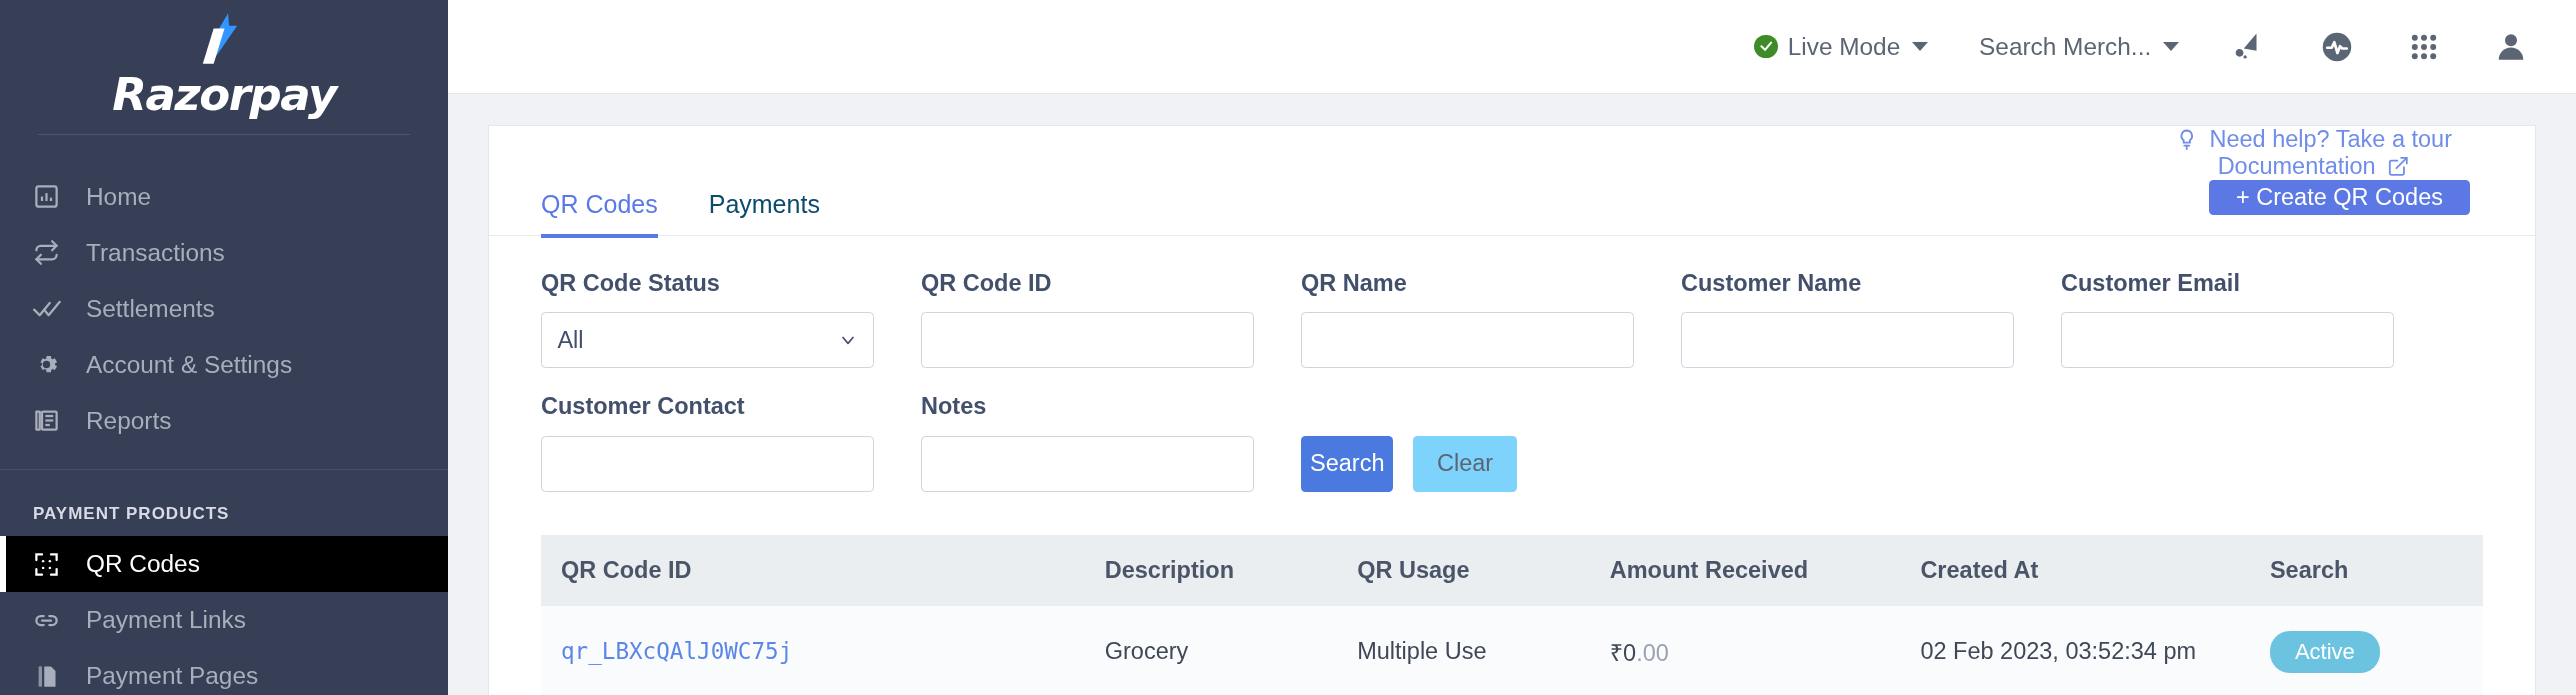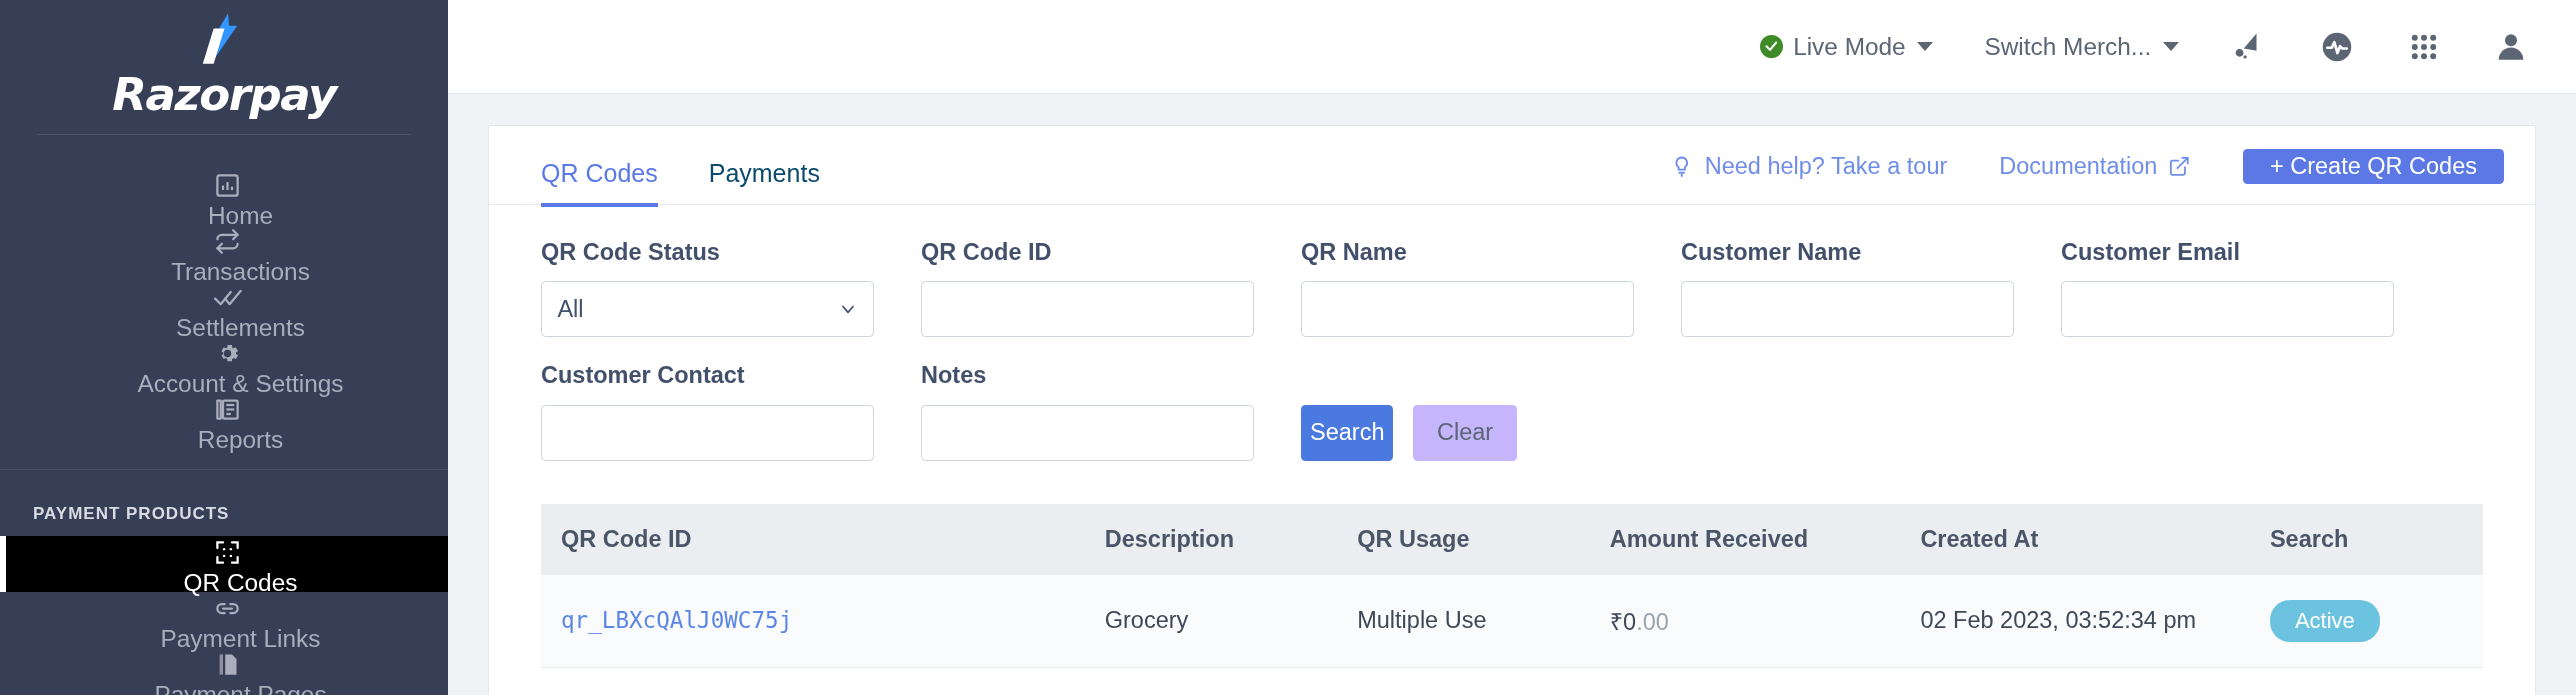--- a/index.html
+++ b/index.html
@@ -39,21 +39,20 @@
     margin: 0 38px 34px 38px;
   }
   .nav-item {
     display: flex; align-items: center;
     height: 56px;
     padding-left: 33px;
     color: #a9aebc;
     font-size: 24.4px;
     cursor: pointer;
     position: relative;
-    flex-direction: column;
   }
   .nav-item .ico {
     width: 33px; flex: 0 0 33px;
     display: flex; align-items: center; justify-content: flex-start;
     margin-right: 20px;
     color: #a9aebc;
   }
   .nav-item .ico svg { display: block; }
   .nav-item.active {
     background: #000000;
@@ -134,21 +133,21 @@
     color: #0c4a6e;
     padding: 33px 0 14.5px 0;
     margin-right: 51px;
     cursor: pointer;
     border-bottom: 4.5px solid transparent;
     margin-bottom: -2.7px;
     white-space: nowrap;
   }
   .tab.active { color: #5a78e8; border-bottom-color: #5a78e8; }
 
-  .head-actions { display: flex; align-items: center; padding-bottom: 20px; }
+  .head-actions { display: flex; align-items: center; padding-bottom: 20px; flex-direction: column; }
   .link-action {
     display: flex; align-items: center;
     color: #6f8de9;
     font-size: 23.5px;
     cursor: pointer;
     margin-right: 52px;
     white-space: nowrap;
   }
   .link-action .mini { margin-right: 11px; display: flex; }
   .link-action .mini.trail { margin-right: 0; margin-left: 11px; }
@@ -199,21 +198,21 @@
   }
   .btn-search {
     background: #4a7ae0; color: #fff;
     border: none; border-radius: 4.5px;
     height: 56px; padding: 0 9px;
     font-size: 23.5px; cursor: pointer;
     font-family: "Liberation Sans", sans-serif;
     white-space: nowrap;
   }
   .btn-clear {
-    background: #c4b5fd; color: #5b6573;
+    background: #7dd3fc; color: #5b6573;
     border: none; border-radius: 4.5px;
     height: 56px; padding: 0 23.5px;
     font-size: 23.5px; cursor: pointer;
     margin-left: 20px;
     font-family: "Liberation Sans", sans-serif;
     white-space: nowrap;
   }
 
   
   .table-wrap { padding: 43px 52px 0 52px; flex: 1 1 auto; min-height: 0; overflow: hidden; }
@@ -385,21 +384,21 @@
         <span class="live-dot">
           <svg width="14.5" height="14.5" viewBox="0 0 24 24" fill="none" stroke="#ffffff" stroke-width="3.5" stroke-linecap="round" stroke-linejoin="round">
             <polyline points="4 12 10 18 20 6"></polyline>
           </svg>
         </span>
         <span>Live Mode</span>
         <span class="caret"></span>
       </div>
 
       <div class="topbar-item">
-        <span>Switch Merch...</span>
+        <span>Search Merch...</span>
         <span class="caret"></span>
       </div>
 
       <div class="topbar-icon">
         <svg width="36" height="36" viewBox="0 0 24 24" fill="currentColor">
           <path d="M17 3 L8.5 13 L17 14.5 Z"></path>
           <path d="M7.5 14 a2.6 2.6 0 1 0 0.1 0.1 Z"></path>
           <circle cx="9.4" cy="18.6" r="1.1"></circle>
         </svg>
       </div>

